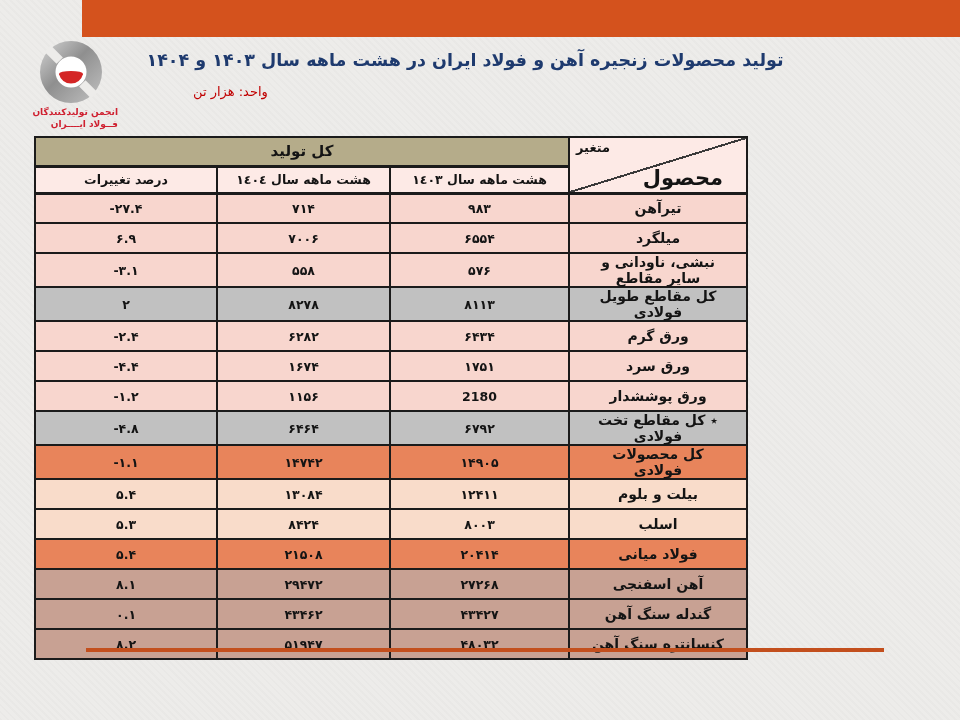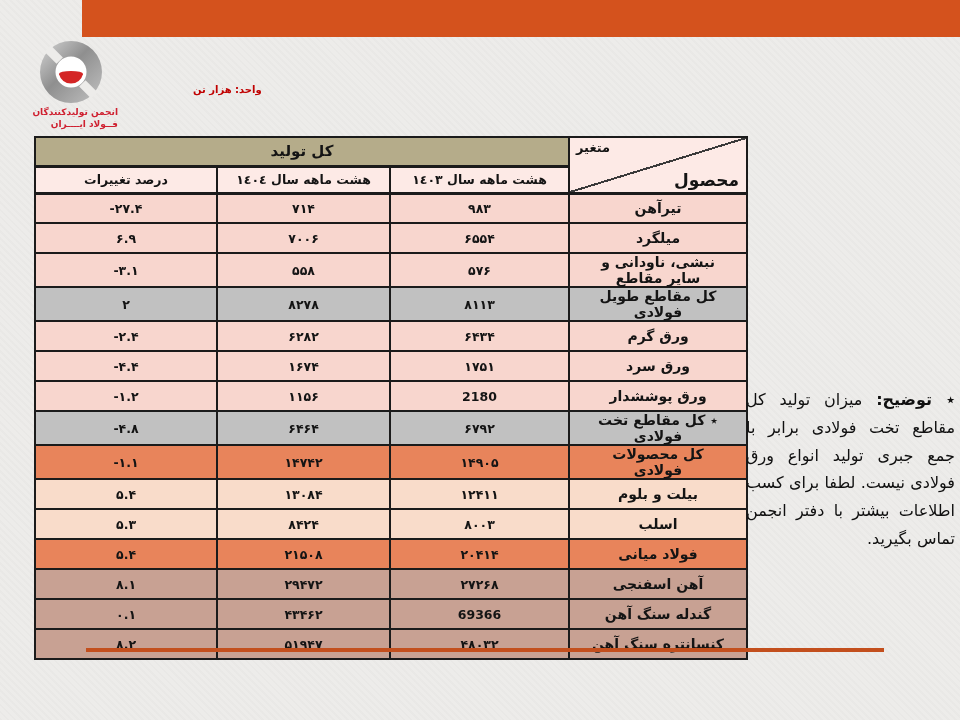--- a/index.html
+++ b/index.html
@@ -16,21 +16,21 @@
 
   .logo { position:absolute; left:24px; top:40px; width:94px; }
   .logo svg { display:block; margin:0 auto; }
   .logo-text { color:#cf2030; font-weight:bold; font-size:9px; line-height:1.3; margin-top:1px; direction:rtl; }
 
   .title {
     position:absolute; left:140px; top:50px; width:650px; text-align:center;
     font-size:17.5px; font-weight:bold; color:#1e3a6e; direction:rtl;
   }
   .unit {
-    position:absolute; left:193px; top:84px; font-size:10px; font-weight:bold;
+    position:absolute; left:193px; top:84px; font-size:13px; font-weight:normal;
     color:#c00000; direction:rtl;
   }
 
   table.prod-table {
     position:absolute; left:34px; top:136px; width:712px;
     border-collapse:collapse; table-layout:fixed; direction:rtl;
     font-weight:bold; color:#141414;
     border:2.5px solid #1b1b1b;
   }
   .prod-table col.c-product { width:178px; }
@@ -46,21 +46,21 @@
   .prod-table thead th.sub { background:#fdeae6; height:27px; font-size:12.5px; }
   .prod-table thead { border-bottom:3px solid #1b1b1b; }
 
   td.corner {
     background-color:#fdeae6; position:relative;
     background-image:linear-gradient(to bottom right,
       transparent calc(50% - 1px), #3a3a3a calc(50% - 1px),
       #3a3a3a calc(50% + 1px), transparent calc(50% + 1px));
   }
   .corner-top    { position:absolute; top:2px;  left:6px;  font-size:13px; }
-  .corner-bottom { position:absolute; bottom:2px; right:7px; font-size:17px; }
+  .corner-bottom { position:absolute; bottom:2px; right:23px; font-size:21px; }
 
   .prod-table tbody td { height:30px; font-size:12.5px; padding:0 16px; }
   .prod-table tbody td.prod { font-size:14px; }
   .prod-table tbody td.chg  { direction:ltr; }
 
   tr.r-pink   td { background:#f8d6ce; }
   tr.r-gray   td { background:#c1c1c1; }
   tr.r-orange td { background:#e8845b; }
   tr.r-peach  td { background:#f9dcca; }
   tr.r-taupe  td { background:#c8a193; }
@@ -100,20 +100,21 @@
         <path d="M -12 2 A 12.3 12.3 0 0 0 12 2 Z" fill="#d42525"></path>
         <ellipse cx="0" cy="2" rx="12.1" ry="3.1" fill="#d42525"></ellipse>
       </g>
     </svg>
     <div class="logo-text">
       <div>انجمن تولیدکنندگان</div>
       <div>فــولاد ایــــران</div>
     </div>
   </div>
 
+  <h1 class="title">تولید محصولات زنجیره آهن و فولاد ایران در هشت ماهه سال ۱۴۰۳ و ۱۴۰۴</h1>
   <div class="unit">واحد: هزار تن</div>
 
   <table class="prod-table" dir="rtl">
     <colgroup>
       <col class="c-product">
         <col class="c-1403">
         <col class="c-1404">
         <col class="c-change">
     </colgroup>
     <thead>
@@ -204,33 +205,29 @@
         <td class="num chg">۵.۴</td>
       </tr>
       <tr class="r-taupe">
         <td class="prod">آهن اسفنجی</td>
         <td class="num">۲۷۲۶۸</td>
         <td class="num">۲۹۴۷۲</td>
         <td class="num chg">۸.۱</td>
       </tr>
       <tr class="r-taupe">
         <td class="prod">گندله سنگ آهن</td>
-        <td class="num">69366</td>
+        <td class="num">۴۳۴۲۷</td>
         <td class="num">۴۳۴۶۲</td>
         <td class="num chg">۰.۱</td>
       </tr>
       <tr class="r-taupe">
         <td class="prod">کنسانتره سنگ آهن</td>
         <td class="num">۴۸۰۳۲</td>
         <td class="num">۵۱۹۴۷</td>
         <td class="num chg">۸.۲</td>
       </tr>
     </tbody>
   </table>
 
-  <p class="note">
-    <b>٭ توضیح:</b>
-    <span>میزان تولید کل مقاطع تخت فولادی برابر با جمع جبری تولید انواع ورق فولادی نیست. لطفا برای کسب اطلاعات بیشتر با دفتر انجمن تماس بگیرید.</span>
-  </p>
 
   <div class="divider"></div>
 
 </div>
 
 </body></html>

